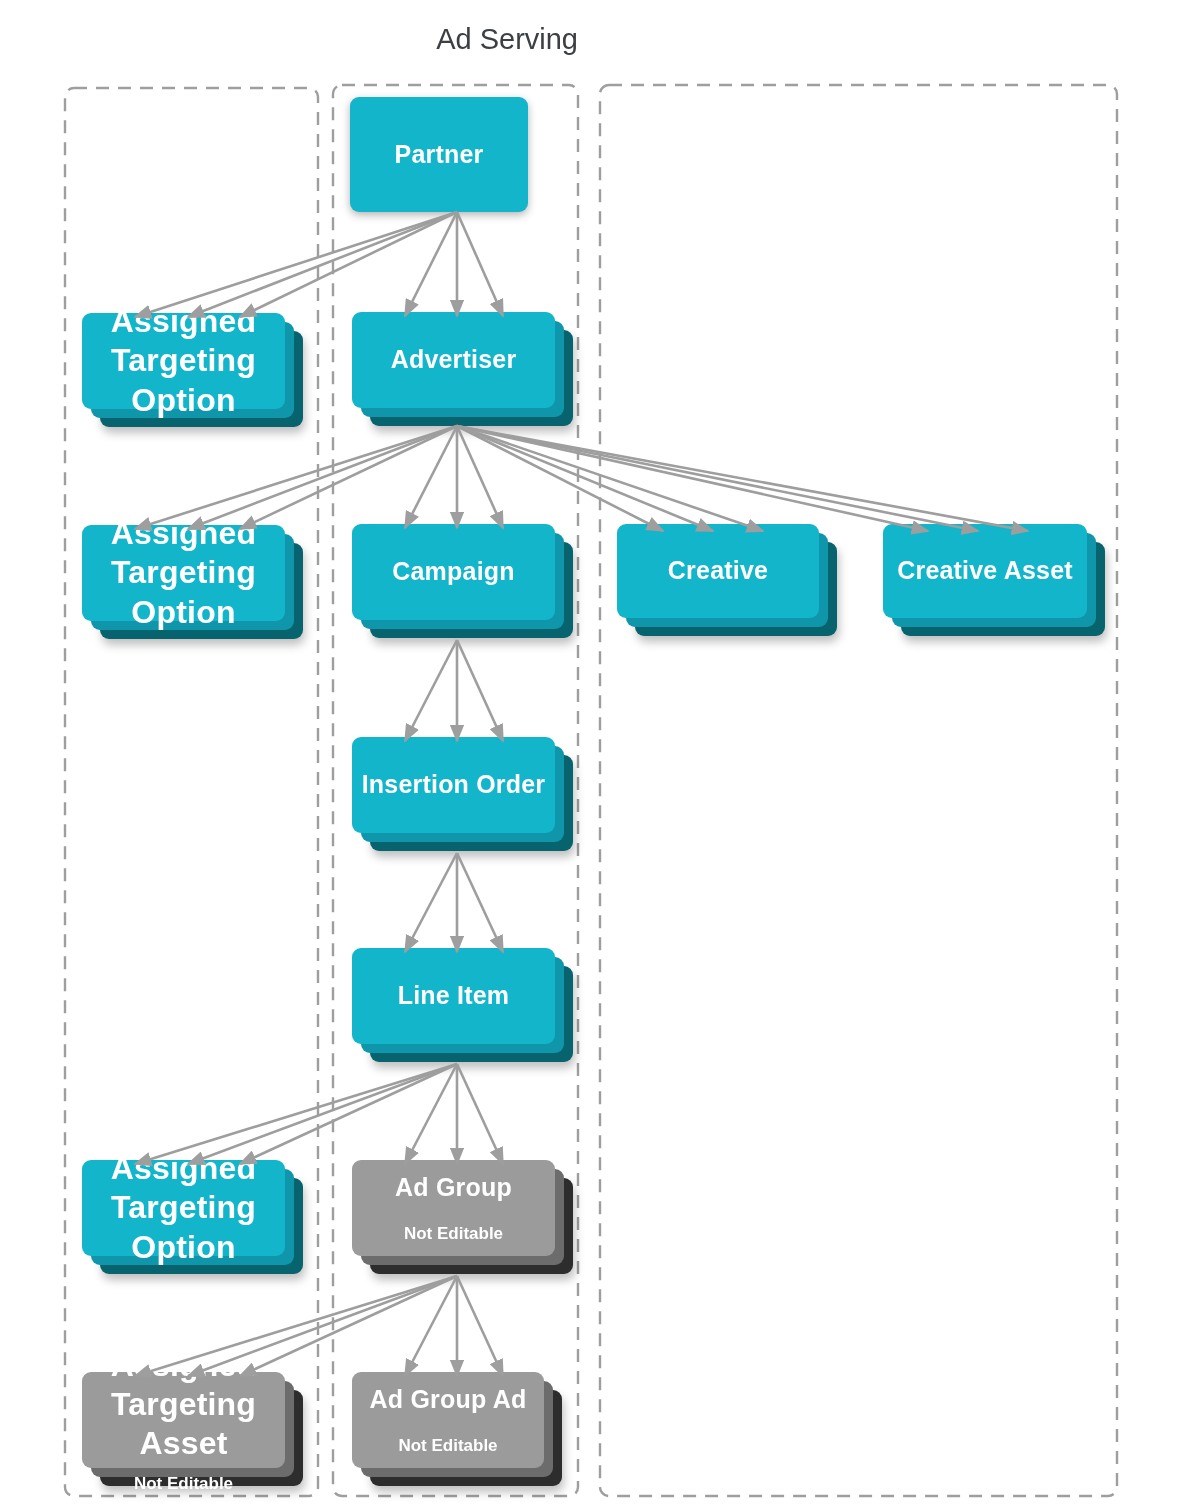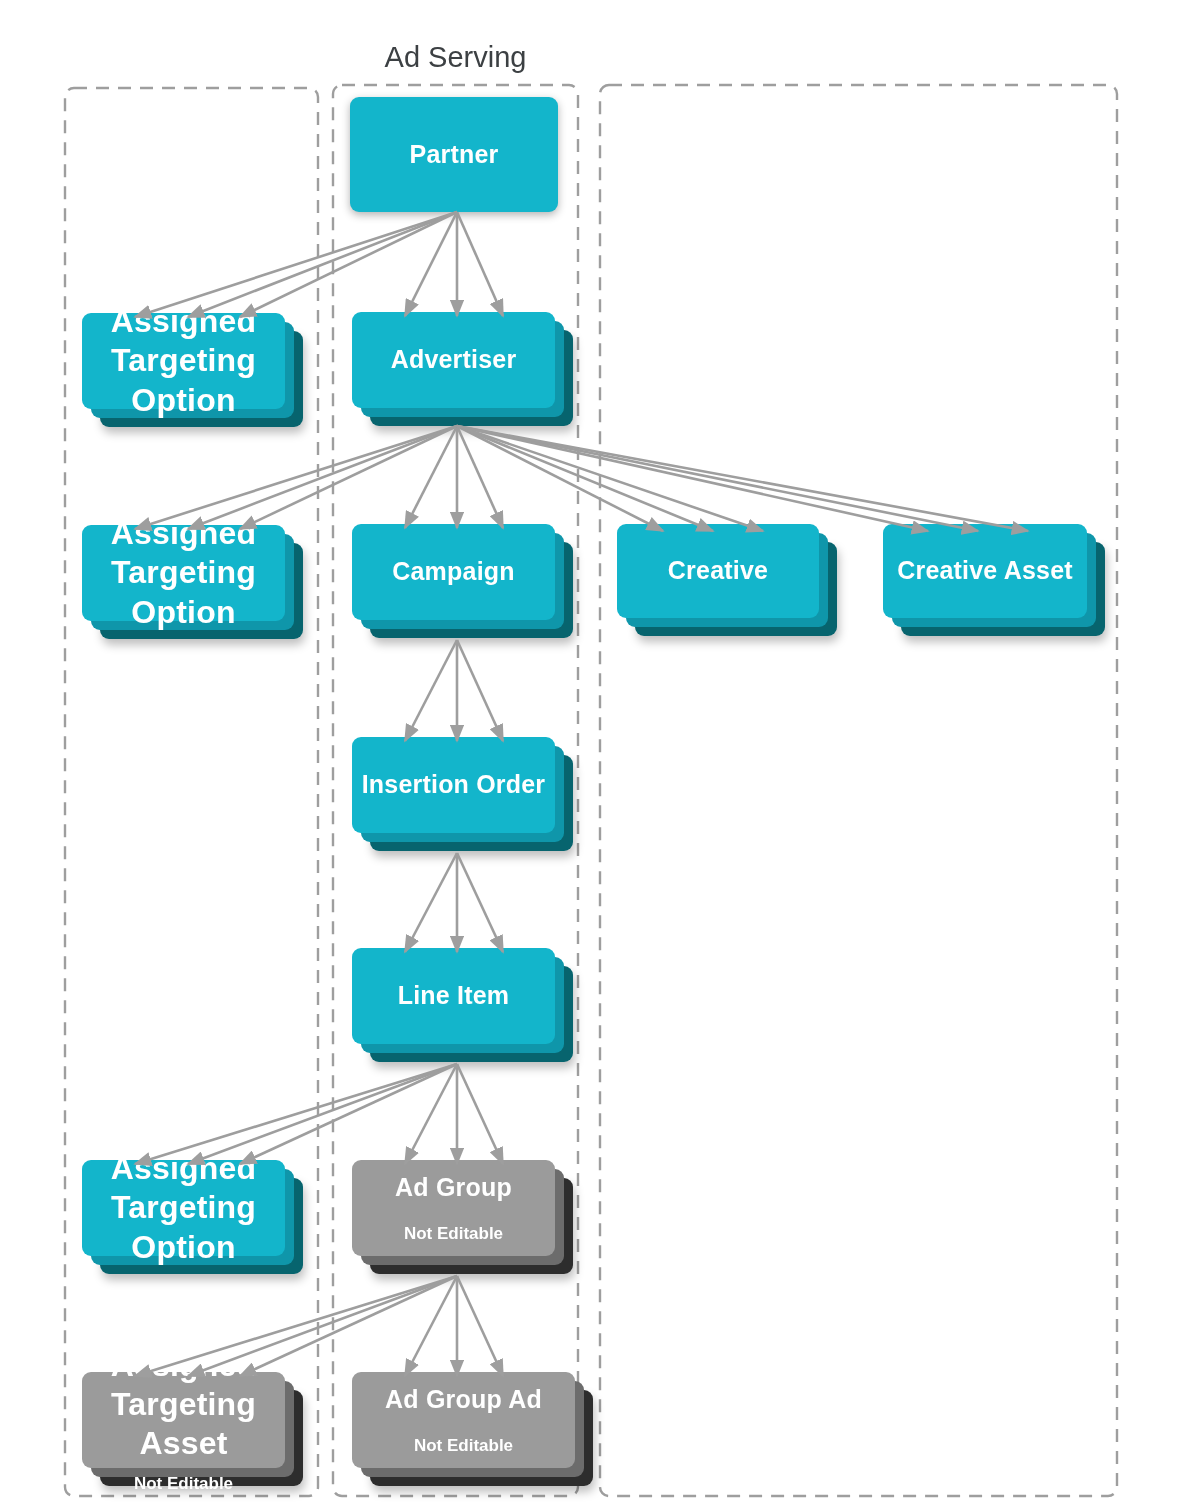--- a/index.html
+++ b/index.html
@@ -4,21 +4,21 @@
 <style>
   html,body{margin:0;padding:0;background:#ffffff;}
   #page{position:relative;width:1184px;height:1508px;background:#ffffff;overflow:hidden;
         font-family:"Liberation Sans","DejaVu Sans",sans-serif;}
   svg.layer{position:absolute;left:0;top:0;width:1184px;height:1508px;pointer-events:none;}
   #columns-svg{z-index:0;}
   #edges-svg{z-index:3;}
   .col-header{position:absolute;z-index:1;text-align:center;
               font-size:29px;line-height:1.32;font-weight:400;color:var(--header-color,#3c4043);}
   #hdr-assigned-targeting{left:105px;top:8px;width:173px;}
-  #hdr-ad-serving{left:333px;top:38px;width:245px;}
+  #hdr-ad-serving{left:333px;top:20px;width:245px;text-align:right;}
   #hdr-creatives{left:600px;top:40px;width:517px;}
   #nodes{position:absolute;left:0;top:0;z-index:2;}
   .node{position:absolute;border-radius:9px;display:flex;flex-direction:column;
         align-items:center;justify-content:center;color:#ffffff;font-weight:700;
         text-align:center;}
   .node .line{font-size:25px;line-height:1.26;letter-spacing:.2px;}
   .node .line-sm{font-size:32px;line-height:1.22;letter-spacing:.2px;}
   .node .sublabel{font-size:17px;line-height:1.1;margin-top:22px;}
   .node.compact .sublabel{margin-top:12px;}
 </style>
@@ -28,21 +28,21 @@
 <div id="page">
   <svg id="columns-svg" class="layer">
       <rect x="65" y="88" width="253" height="1408" rx="9" fill="none" stroke="#9e9e9e" stroke-width="2.4" stroke-dasharray="13 9"></rect>
       <rect x="333" y="85" width="245" height="1411" rx="9" fill="none" stroke="#9e9e9e" stroke-width="2.4" stroke-dasharray="13 9"></rect>
       <rect x="600" y="85" width="517" height="1411" rx="9" fill="none" stroke="#9e9e9e" stroke-width="2.4" stroke-dasharray="13 9"></rect>
     </svg>
 
   <div class="col-header" id="hdr-ad-serving">Ad Serving</div>
 
   <div id="nodes">
-      <div class="node" style="left: 350px; top: 97px; width: 208px; height: 115px; background: rgb(19, 181, 203); color: rgb(255, 255, 255); box-shadow: rgba(0, 0, 0, 0.3) 0px 3px 8px;">
+      <div class="node" style="left: 350px; top: 97px; width: 178px; height: 115px; background: rgb(19, 181, 203); color: rgb(255, 255, 255); box-shadow: rgba(0, 0, 0, 0.3) 0px 3px 8px;">
         <div class="line">Partner</div>
       </div>
       <div class="node" style="left: 82px; top: 313px; width: 203px; height: 96px; background: rgb(19, 181, 203); color: rgb(255, 255, 255); box-shadow: rgb(15, 150, 170) 9px 9px 0px 0px, rgb(7, 100, 110) 18px 18px 0px 0px, rgba(0, 0, 0, 0.25) 20px 24px 10px;">
         <div class="line line-sm">Assigned</div>
         <div class="line line-sm">Targeting</div>
         <div class="line line-sm">Option</div>
       </div>
       <div class="node" style="left: 352px; top: 312px; width: 203px; height: 96px; background: rgb(19, 181, 203); color: rgb(255, 255, 255); box-shadow: rgb(15, 150, 170) 9px 9px 0px 0px, rgb(7, 100, 110) 18px 18px 0px 0px, rgba(0, 0, 0, 0.25) 20px 24px 10px;">
         <div class="line">Advertiser</div>
       </div>
@@ -73,21 +73,21 @@
       </div>
       <div class="node" style="left: 352px; top: 1160px; width: 203px; height: 96px; background: rgb(155, 155, 155); color: rgb(255, 255, 255); box-shadow: rgb(108, 108, 108) 9px 9px 0px 0px, rgb(45, 45, 45) 18px 18px 0px 0px, rgba(0, 0, 0, 0.25) 20px 24px 10px;">
         <div class="line">Ad Group</div>
         <div class="sublabel">Not Editable</div>
       </div>
       <div class="node compact" style="left: 82px; top: 1372px; width: 203px; height: 96px; background: rgb(155, 155, 155); color: rgb(255, 255, 255); box-shadow: rgb(108, 108, 108) 9px 9px 0px 0px, rgb(45, 45, 45) 18px 18px 0px 0px, rgba(0, 0, 0, 0.25) 20px 24px 10px;">
         <div class="line line-sm">Assigned</div>
         <div class="line line-sm">Targeting Asset</div>
         <div class="sublabel">Not Editable</div>
       </div>
-      <div class="node" style="left: 352px; top: 1372px; width: 223px; height: 96px; background: rgb(155, 155, 155); color: rgb(255, 255, 255); box-shadow: rgb(108, 108, 108) 9px 9px 0px 0px, rgb(45, 45, 45) 18px 18px 0px 0px, rgba(0, 0, 0, 0.25) 20px 24px 10px;">
+      <div class="node" style="left: 352px; top: 1372px; width: 192px; height: 96px; background: rgb(155, 155, 155); color: rgb(255, 255, 255); box-shadow: rgb(108, 108, 108) 9px 9px 0px 0px, rgb(45, 45, 45) 18px 18px 0px 0px, rgba(0, 0, 0, 0.25) 20px 24px 10px;">
         <div class="line">Ad Group Ad</div>
         <div class="sublabel">Not Editable</div>
       </div>
     </div>
 
   <svg id="edges-svg" class="layer">
       <defs>
         <marker id="arrowhead" viewBox="0 0 10 8" refX="9" refY="4" markerWidth="7" markerHeight="5.6" orient="auto">
           <path d="M0,0 L10,4 L0,8 Z" fill="#9e9e9e"></path>
         </marker>

